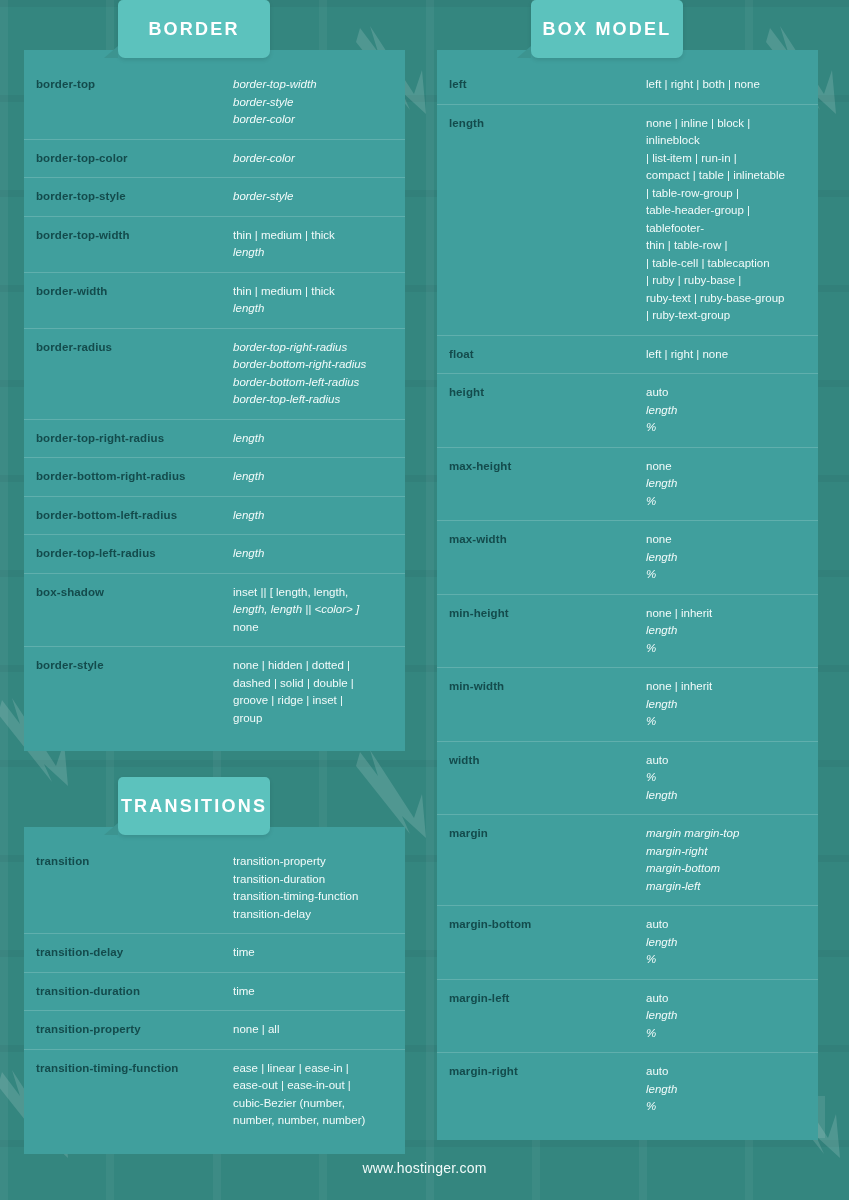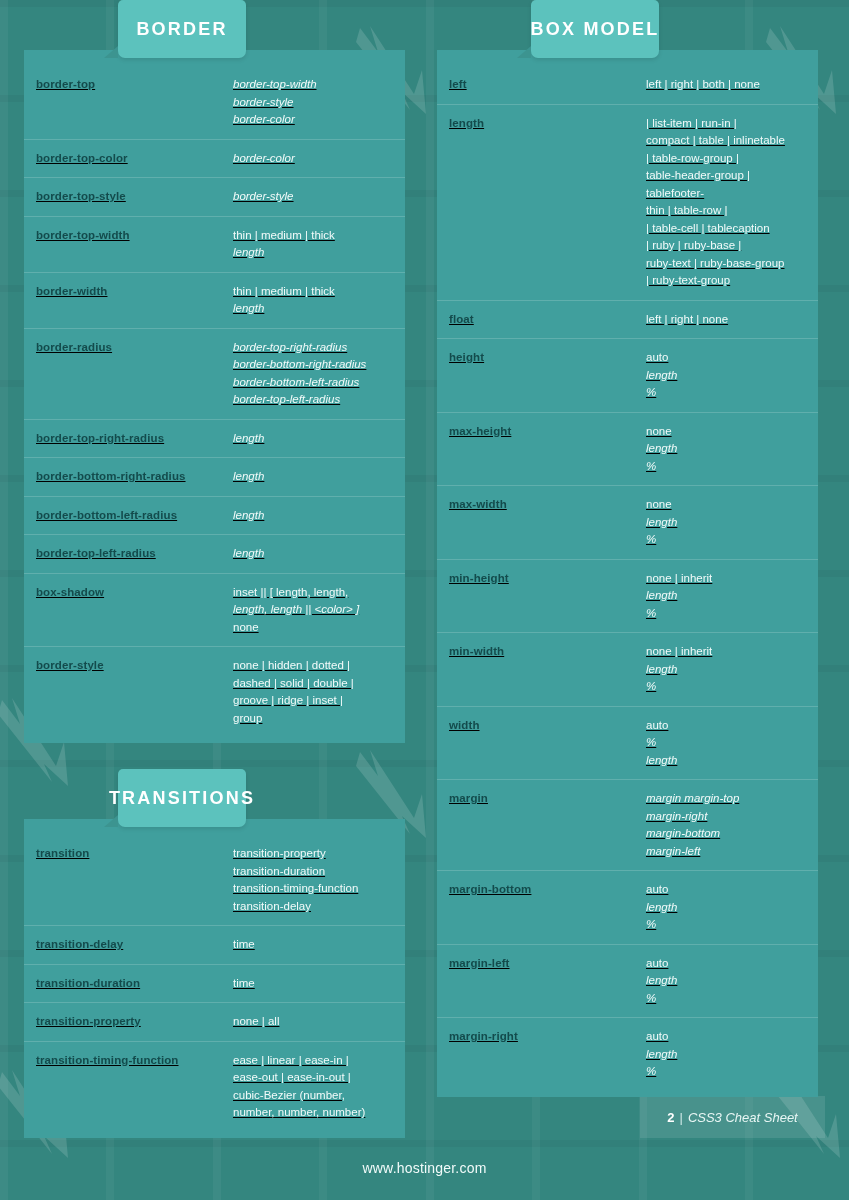--- a/index.html
+++ b/index.html
@@ -58,21 +58,21 @@
   #col-right { left: 437px; }
 
   
   .section {
     position: relative;
     margin-bottom: 26px;
   }
   .section-tab {
     position: relative;
     margin-left: 94px;
-    width: 128px;
+    width: 152px;
     height: 58px;
     background: #5cc2bd;
     border-radius: 5px 5px 7px 7px;
     display: flex;
     align-items: center;
     justify-content: center;
     z-index: 3;
     box-shadow: 0 2px 4px rgba(0,0,0,0.10);
   }
   .section-tab .tab-title {
@@ -91,23 +91,22 @@
     height: 0;
     border-style: solid;
     border-width: 0 0 12px 14px;
     border-color: transparent transparent #3c9490 transparent;
     z-index: 2;
   }
   .section-body {
     position: relative;
     margin-top: -8px;
     background: #409f9d;
-    padding: 16px 0 6px 0;
+    padding: 16px 0 14px 0;
     z-index: 1;
-    text-decoration: underline;
   }
 
   
   .row {
     display: flex;
     align-items: flex-start;
     padding: 10px 16px 10px 12px;
     border-bottom: 1px solid rgba(255,255,255,0.17);
   }
   .row:last-child { border-bottom: none; }
@@ -359,20 +358,21 @@
         <div class="section-body">
           <div class="row">
             <div class="prop">left</div>
             <div class="vals">
               <span class="v">left | right | both | none</span>
             </div>
           </div>
           <div class="row">
             <div class="prop">length</div>
             <div class="vals">
+              <span class="v">none | inline | block | inlineblock</span>
               <span class="v">| list-item | run-in |</span>
               <span class="v">compact | table | inlinetable</span>
               <span class="v">| table-row-group |</span>
               <span class="v">table-header-group | tablefooter-</span>
               <span class="v">thin | table-row |</span>
               <span class="v">| table-cell | tablecaption</span>
               <span class="v">| ruby | ruby-base |</span>
               <span class="v">ruby-text | ruby-base-group</span>
               <span class="v">| ruby-text-group</span>
             </div>

